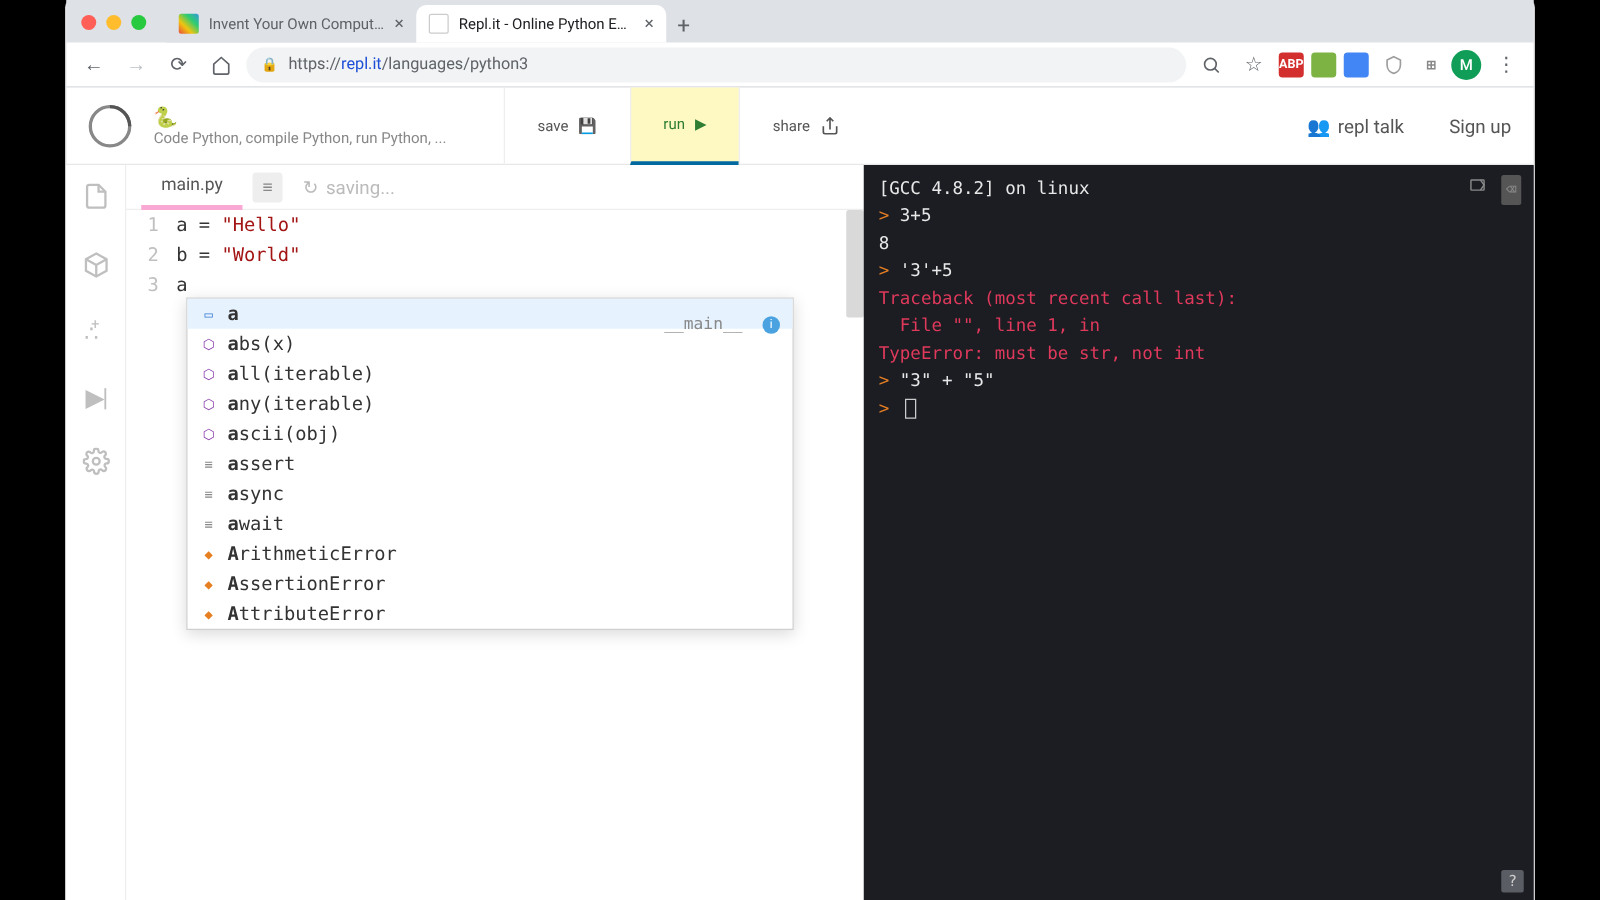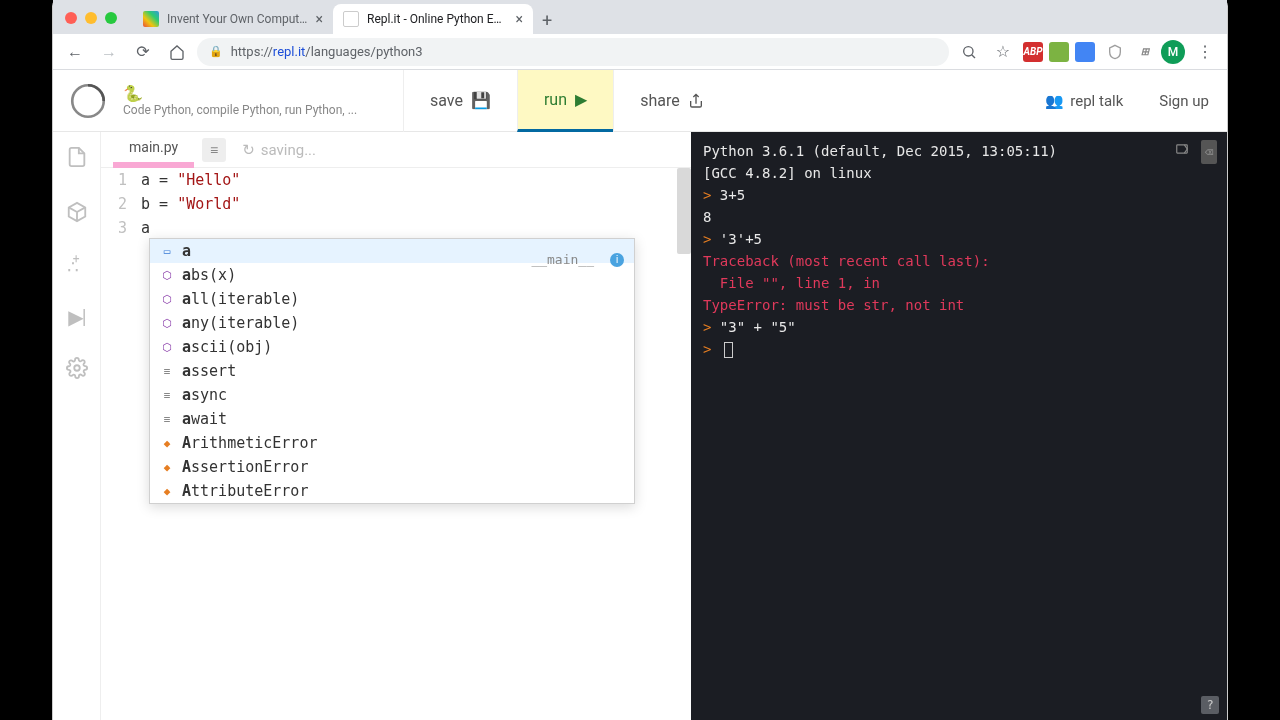--- a/index.html
+++ b/index.html
@@ -17,39 +17,39 @@
 .tab .label { white-space:nowrap; overflow:hidden; text-overflow:ellipsis; flex:1; }
 .tab .close { color:#5f6368; font-size:14px; cursor:pointer; }
 .newtab { width:28px; height:28px; display:flex; align-items:center; justify-content:center; color:#5f6368; font-size:18px; cursor:pointer; }
 
 .toolbar { height:36px; display:flex; align-items:center; padding:0 8px; gap:6px; border-bottom:1px solid #dadce0; }
 .nav-icon { width:28px; height:28px; display:flex; align-items:center; justify-content:center; color:#5f6368; font-size:16px; border-radius:50%; cursor:pointer; }
 .nav-icon.disabled{color:#bcc0c4;}
 .omnibox { flex:1; height:28px; background:#f1f3f4; border-radius:14px; display:flex; align-items:center; padding:0 12px; gap:8px; font-size:13px; color:#5f6368; }
 .omnibox .lock{font-size:11px;color:#5f6368;}
 .url-host{color:#1d4ed8;}
-.ext-icon { width:20px; height:20px; border-radius:3px; display:flex; align-items:center; justify-content:center; font-size:10px; font-weight:bold;font-style:italic; }
+.ext-icon { width:20px; height:20px; border-radius:3px; display:flex; align-items:center; justify-content:center; font-size:10px; font-weight:bold; }
 .avatar-m { width:24px; height:24px; border-radius:50%; background:#0f9d58; color:#fff; display:flex; align-items:center; justify-content:center; font-size:12px; font-weight:500; }
 
 .app-header { height:62px; display:flex; align-items:center; border-bottom:1px solid #e7e7e7; }
 .logo-swirl { width:42px; height:42px; margin:0 14px; }
 .title-col { flex:0 0 auto; width:280px; }
 .title-main { font-size:16px; font-weight:500; color:#393939; white-space:nowrap; overflow:hidden; text-overflow:ellipsis; display:flex; align-items:center; gap:6px;}
 .title-sub { font-size:12px; color:#888; white-space:nowrap; overflow:hidden; text-overflow:ellipsis;}
-.header-btn { flex:0 0 auto; height:62px; padding:0 26px; display:flex; align-items:center; gap:8px; font-size:16px; color:#555; border-left:1px solid #eee; cursor:pointer; }
+.header-btn { flex:0 0 auto; height:62px; padding:0 26px; display:flex; align-items:center; gap:8px; font-size:12px; color:#555; border-left:1px solid #eee; cursor:pointer; }
 .header-btn.run { background:#fef9c3; color:#2e7d32; border-bottom:3px solid #0369a1;}
 .spacer{flex:1;}
 .header-link{padding:0 18px;color:#555;font-size:15px;cursor:pointer;display:flex;align-items:center;gap:6px;height:62px;}
 
 .main { display:flex; height:590px; }
 .sidebar { width:48px; background:#fff; border-right:1px solid #eee; display:flex; flex-direction:column; align-items:center; padding-top:14px; gap:28px; color:#bfbfbf; font-size:20px; }
 .sidebar .side-icon{cursor:pointer;}
 .editor-pane { width:590px; display:flex; flex-direction:column; position:relative; }
 .file-tabs { height:36px; display:flex; align-items:center; border-bottom:1px solid #eee; padding-left:12px; gap:8px; font-size:14px;}
-.file-tab { padding:0 16px; height:36px; display:flex; align-items:center; color:#555; border-bottom:6px solid #f9a8d4; cursor:pointer;}
+.file-tab { padding:0 16px; height:36px; display:flex; align-items:center; color:#555; border-bottom:4px solid #f9a8d4; cursor:pointer;}
 .file-tab-extra{width:24px;height:24px;background:#eee;border-radius:3px;display:flex;align-items:center;justify-content:center;color:#888;font-size:14px;cursor:pointer;}
 .saving{color:#bbb;font-size:15px;display:flex;align-items:center;gap:6px;margin-left:8px;}
 .code-area { flex:1; font-family:"Menlo","Consolas",monospace; font-size:15px; position:relative; }
 .line { display:flex; }
 .line-num { width:40px; text-align:right; padding-right:14px; color:#c0c0c0; line-height:24px; user-select:none;}
 .line-code { line-height:24px; white-space:pre; color:#333;}
 .tok-str{color:#a31515;}
 .mini-scroll{position:absolute;right:0;top:0;width:14px;height:100%;}
 .mini-scroll-track{position:absolute;right:0;top:0;width:14px;height:86px;background:#d9d9d9;border-radius:2px;}
 
@@ -265,21 +265,20 @@
 
     <div class="terminal-pane">
       <div class="term-icons">
         <span><svg width="18" height="14" viewBox="0 0 24 24" fill="none" stroke="#888" stroke-width="2">
               <rect x="3" y="5" width="18" height="14" rx="1"></rect>
               <path d="M16 5l5 7-5 7"></path>
             </svg></span>
         <span style="background:#555;padding:1px 4px;border-radius:2px;">⌫</span>
       </div>
       <div id="term-lines">
-          <div class="term-line"><span class="term-white">Python 3.6.1 (default, Dec 2015, 13:05:11)</span></div>
           <div class="term-line"><span class="term-white">[GCC 4.8.2] on linux</span></div>
           <div class="term-line"><span class="term-prompt">&gt; </span><span class="term-white">3+5</span></div>
           <div class="term-line"><span class="term-white">8</span></div>
           <div class="term-line"><span class="term-prompt">&gt; </span><span class="term-white">'3'+5</span></div>
           <div class="term-line"><span class="term-err">Traceback (most recent call last):</span></div>
           <div class="term-line"><span class="term-err">  File "<stdin>", line 1, in <module></module></stdin></span></div>
           <div class="term-line"><span class="term-err">TypeError: must be str, not int</span></div>
           <div class="term-line"><span class="term-prompt">&gt; </span><span class="term-white">"3" + "5"</span></div>
           <div class="term-line"><span class="term-prompt">&gt; </span><span class="term-cursor"></span></div>
         </div>

